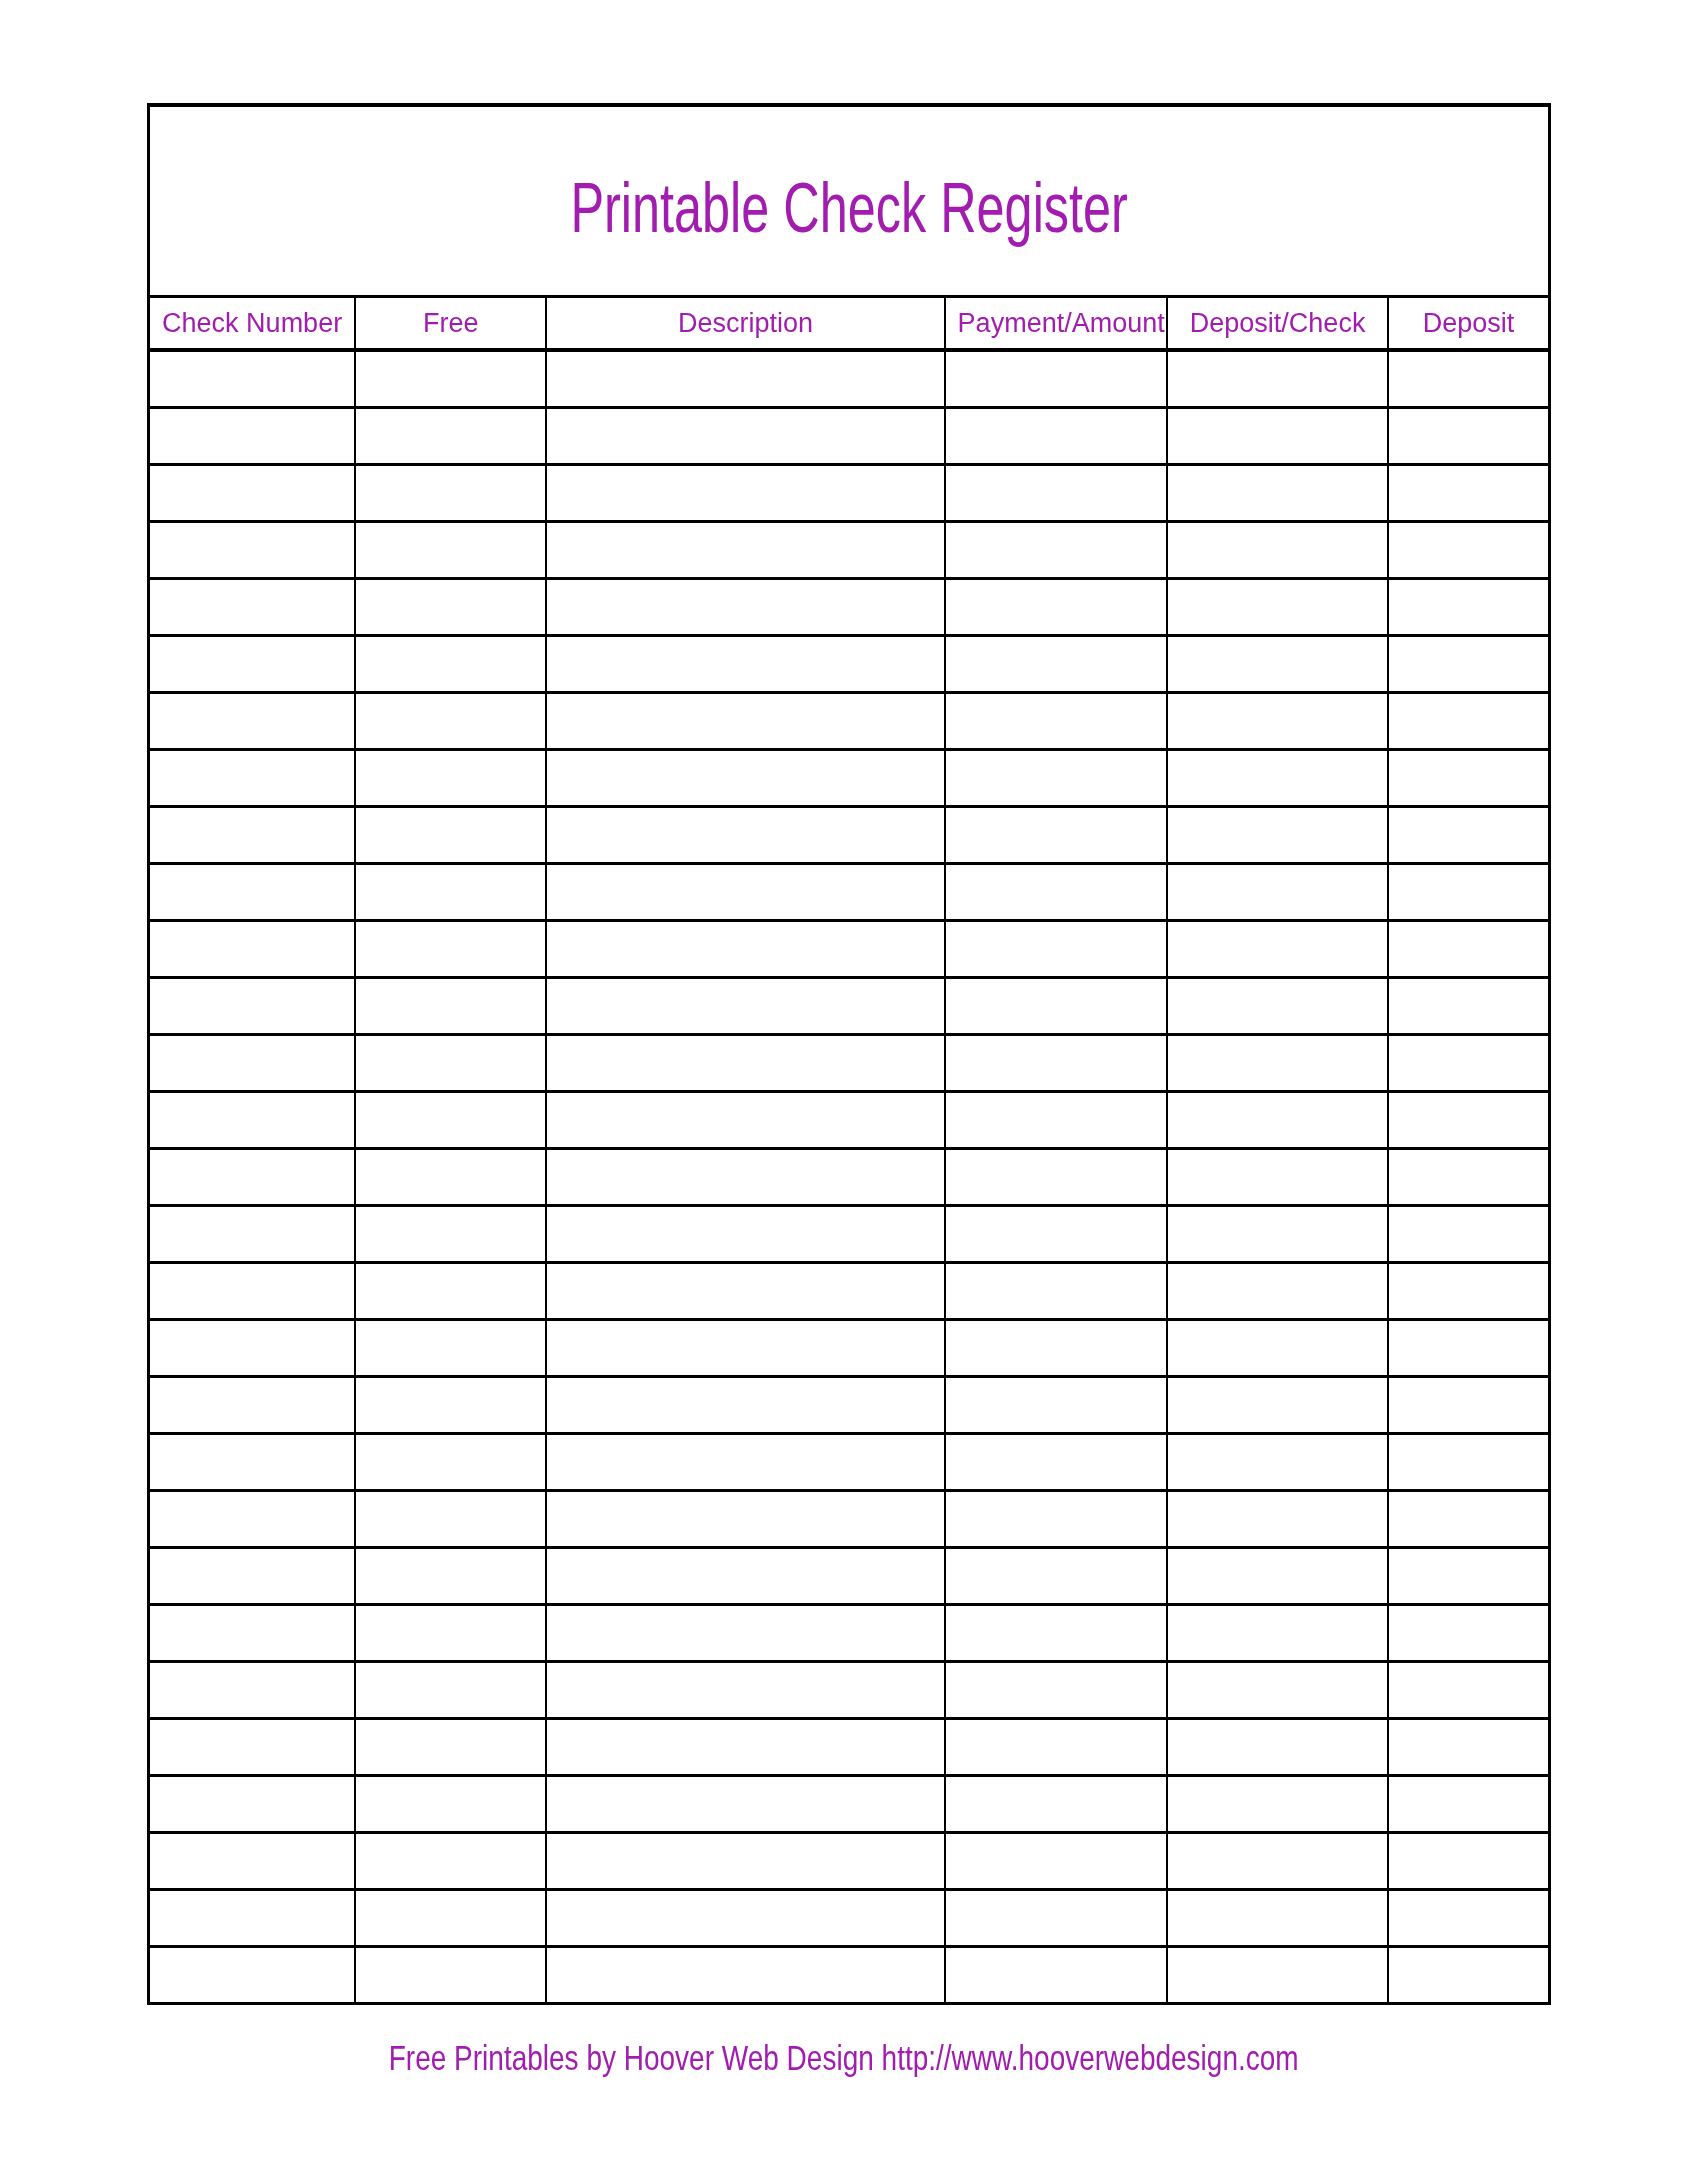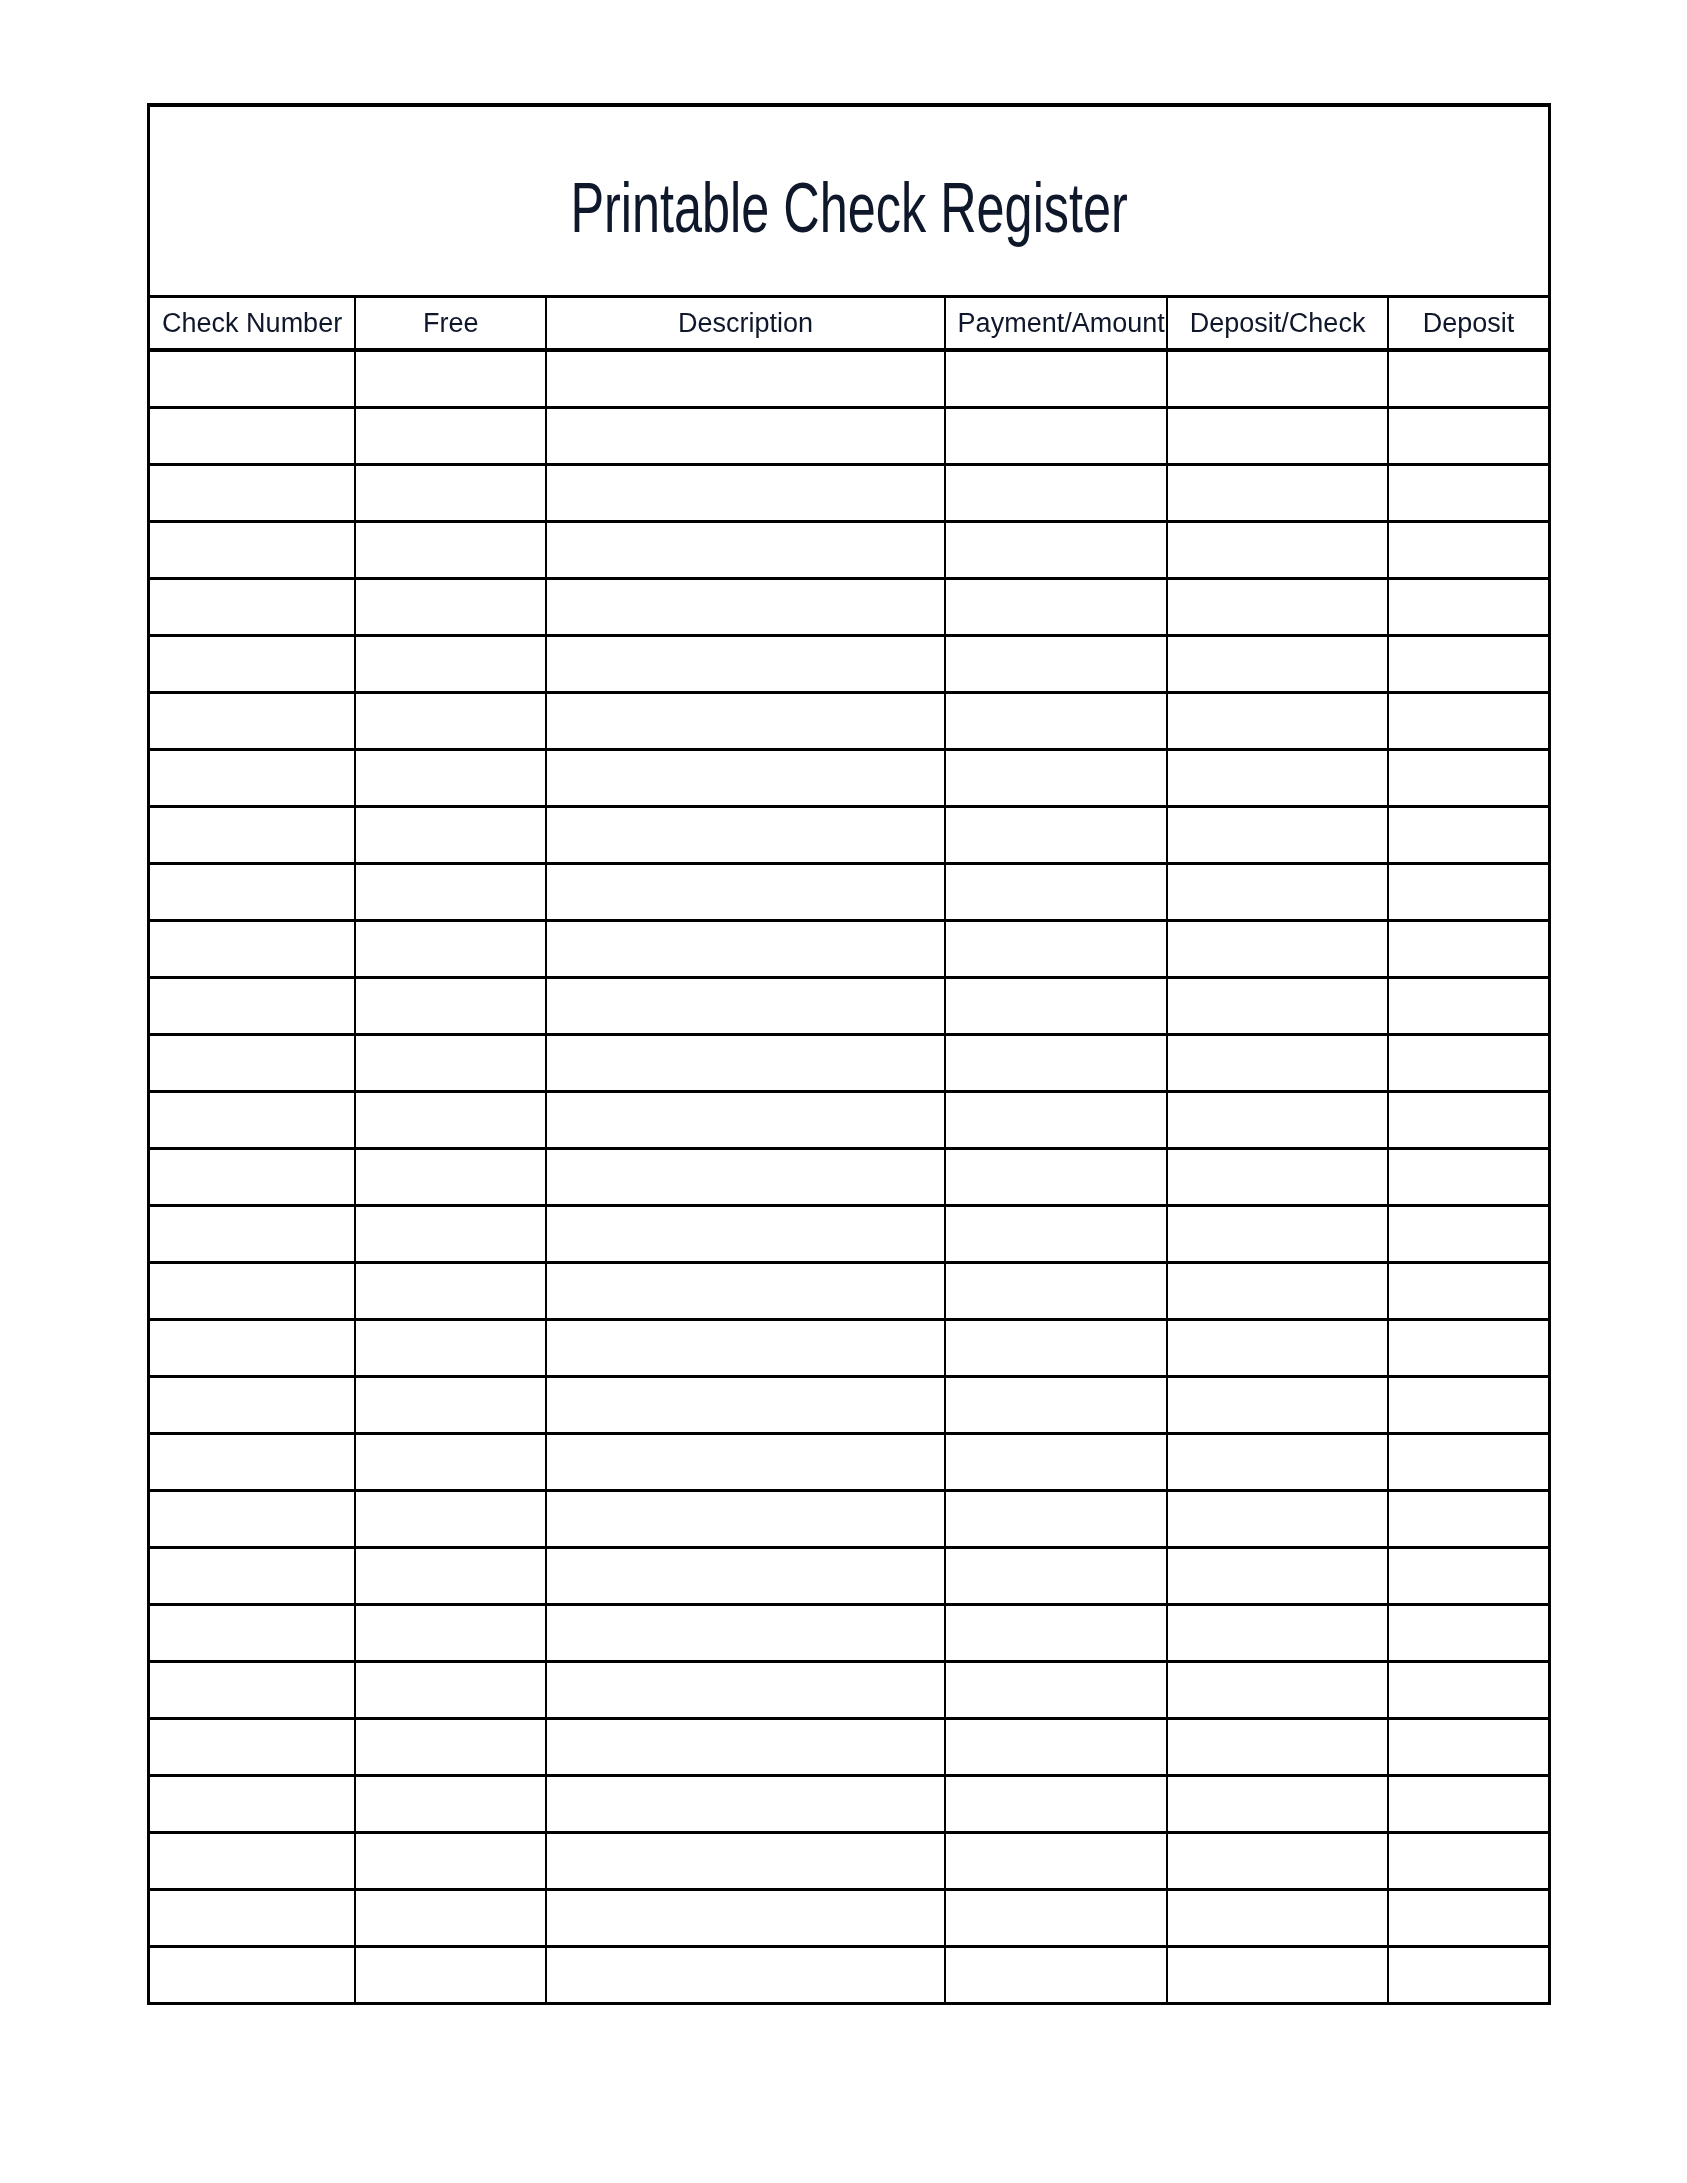--- a/index.html
+++ b/index.html
@@ -6,21 +6,21 @@
     margin: 0;
     padding: 0;
     background: #ffffff;
   }
   .page {
     position: relative;
     width: 1687px;
     height: 2184px;
     background: #ffffff;
     font-family: "Liberation Sans", sans-serif;
-    color: #0f172a;
+    color: #a21caf;
     overflow: hidden;
   }
   .sheet {
     position: absolute;
     left: 147px;
     top: 103px;
     width: 1404px;
     border: 3.5px solid #000000;
     border-top-width: 4.4px;
     box-sizing: border-box;
@@ -350,14 +350,17 @@
             <td></td>
             <td></td>
             <td></td>
             <td></td>
             <td></td>
             <td></td>
           </tr>
         </tbody>
     </table>
   </div>
+  <div class="footer">
+    <span class="condensed footer-text">Free Printables by Hoover Web Design http://www.hooverwebdesign.com</span>
+  </div>
 </div>
 
 
 </body></html>

